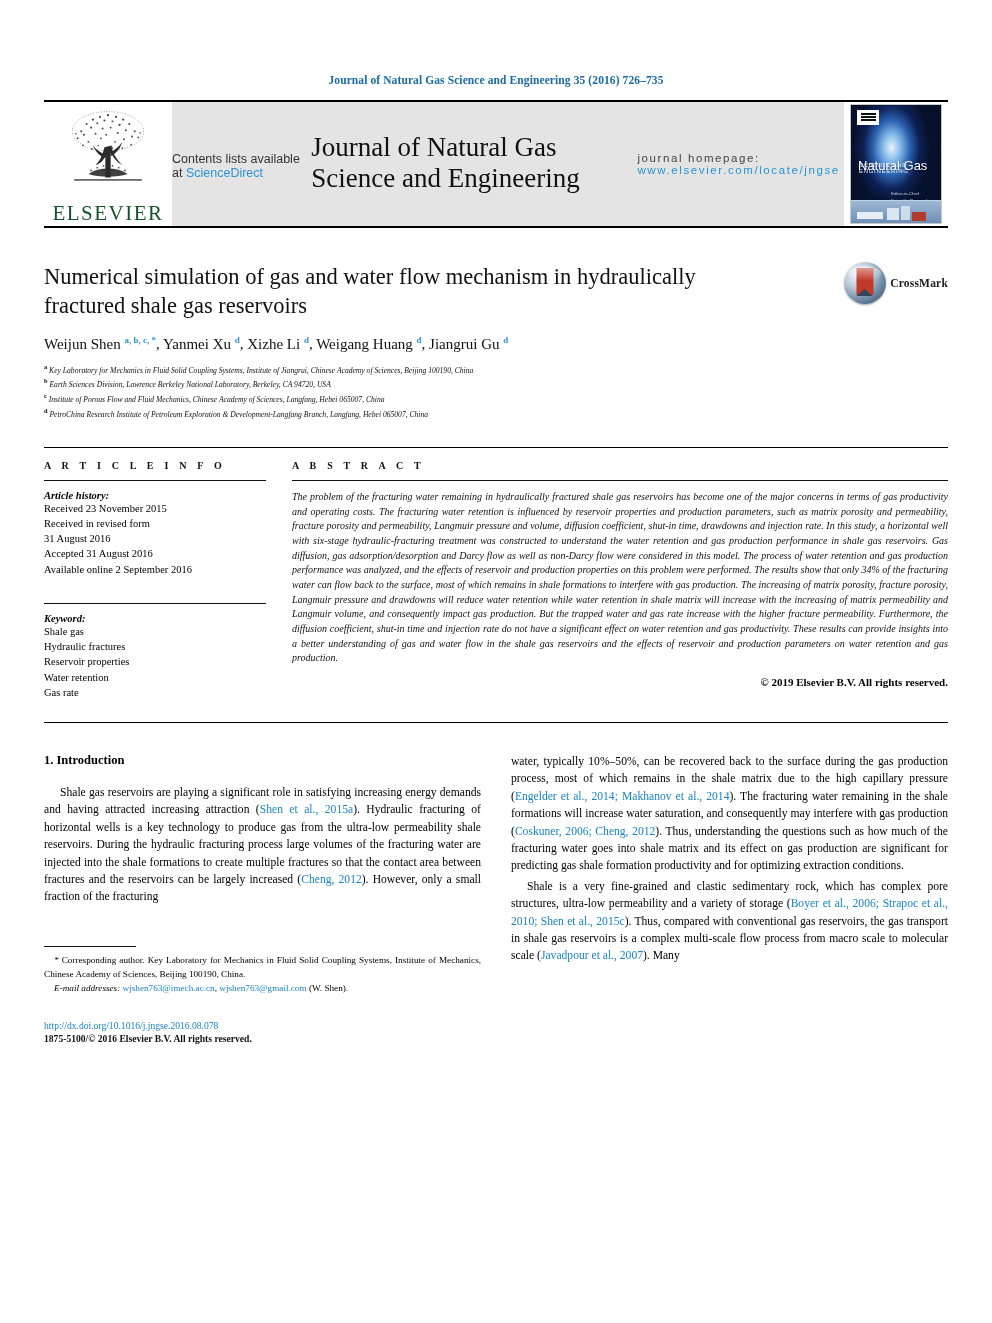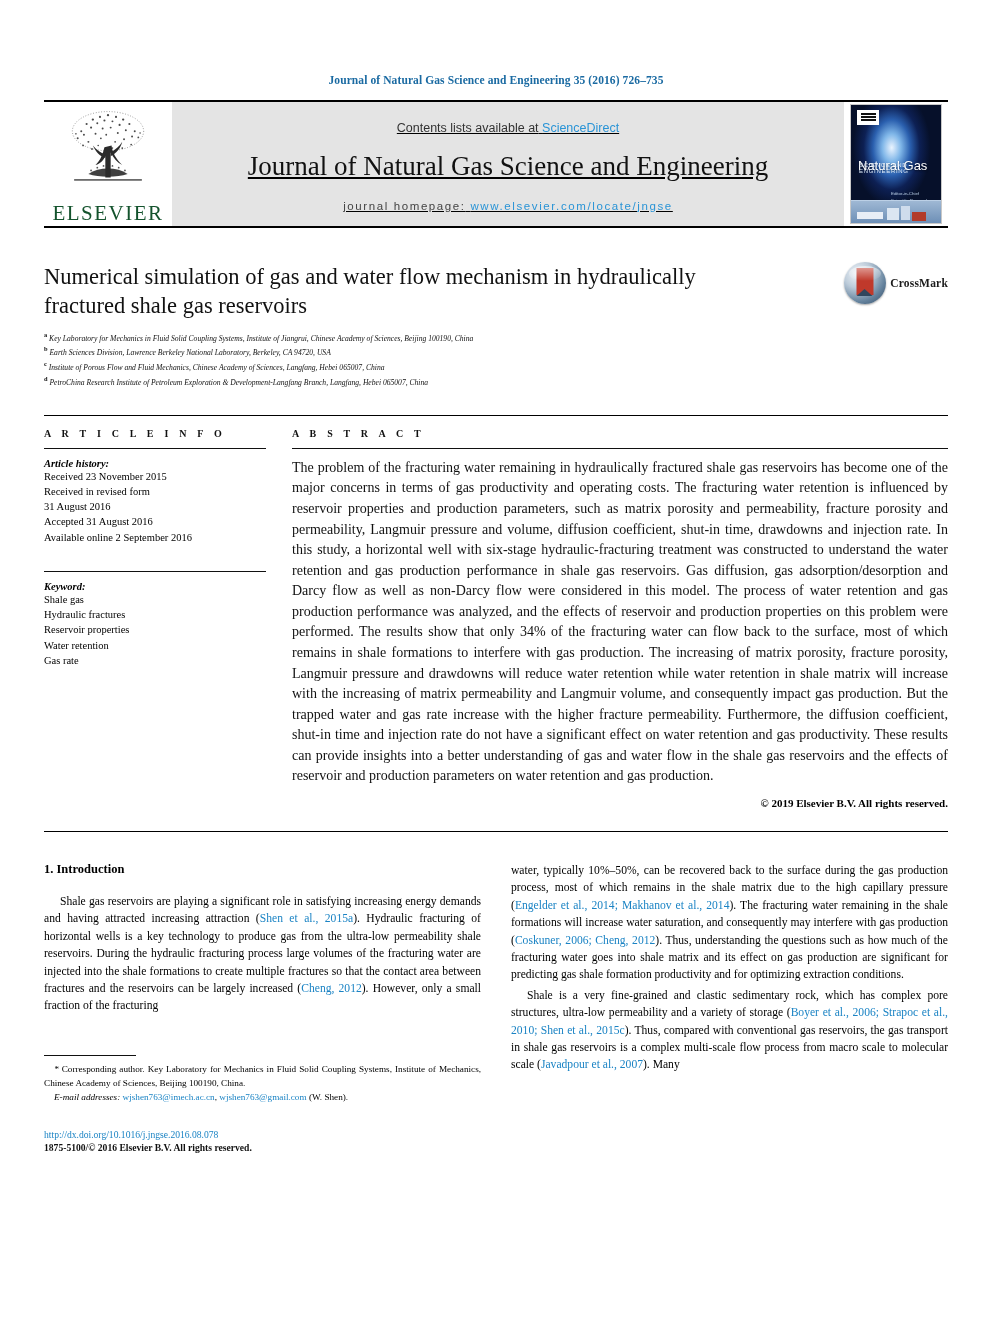--- a/index.html
+++ b/index.html
@@ -41,24 +41,23 @@
   }
   .tree-svg{display:block;}
   .elsevier-word{
     font-family:"Liberation Serif",serif;
     font-size:21px;letter-spacing:1.5px;
     color:#14532d;font-weight:400;
     margin-top:11px;
   }
   .banner{
     flex:1;background:#e4e4e4;
-    display:flex;flex-direction:column;
+    display:flex;flex-direction:row;
     align-items:center;justify-content:center;
     position:relative;
-    text-decoration:underline;
   }
   .banner-top{
     font-family:"Liberation Sans",sans-serif;
     font-size:12.5px;color:#333;
     margin-top:4px;
   }
   .sd-link{color:#2a94d6;}
   .banner-title{
     font-family:"Liberation Serif",serif;
     font-size:27px;color:#111;
@@ -178,22 +177,23 @@
   .col-abs{flex:1;}
   .sec-head{
     font-family:Liberation Serif, serif;font-weight:bold;
     font-size:10px;letter-spacing:4.2px;color:#111;
   }
   .hr-thin{border-top:1px solid #111;margin:9px 0 9px 0;}
   .info-label{font-style:italic;font-weight:bold;font-size:10.5px;}
   .info-line{font-size:10.5px;line-height:1.45;}
   .kw-block{margin-top:26px;}
   .abs-text{
-    font-size:14px;line-height:1.47;text-align:justify;
+    font-size:10px;line-height:1.47;text-align:justify;
     color:#111;
+    font-style:italic;
   }
   .abs-copy{
     text-align:right;font-size:11px;margin-top:10px;font-weight:bold;
   }
 
   .body-rule2{margin:22px 44px 0 44px;border-top:1px solid #000;}
 
   
   .main-cols{
     margin:30px 44px 0 44px;display:flex;gap:30px;
@@ -322,20 +322,21 @@
     <div class="crossmark">
       <div class="cm-badge">
         <div class="ribbon"></div>
           <div class="gloss"></div>
       </div>
       <div class="cm-text">CrossMark</div>
     </div>
 
     <div class="art-title">Numerical simulation of gas and water flow mechanism in hydraulically fractured shale gas reservoirs</div>
 
+    <div class="authors">Weijun Shen <sup>a, b, c, *</sup>, Yanmei Xu <sup>d</sup>, Xizhe Li <sup>d</sup>, Weigang Huang <sup>d</sup>, Jiangrui Gu <sup>d</sup></div>
 
     <div class="affils">
       <div class="affil">
         <sup>a</sup>
         <span>Key Laboratory for Mechanics in Fluid Solid Coupling Systems, Institute of Jiangrui, Chinese Academy of Sciences, Beijing 100190, China</span>
       </div>
       <div class="affil">
         <sup>b</sup>
         <span>Earth Sciences Division, Lawrence Berkeley National Laboratory, Berkeley, CA 94720, USA</span>
       </div>

